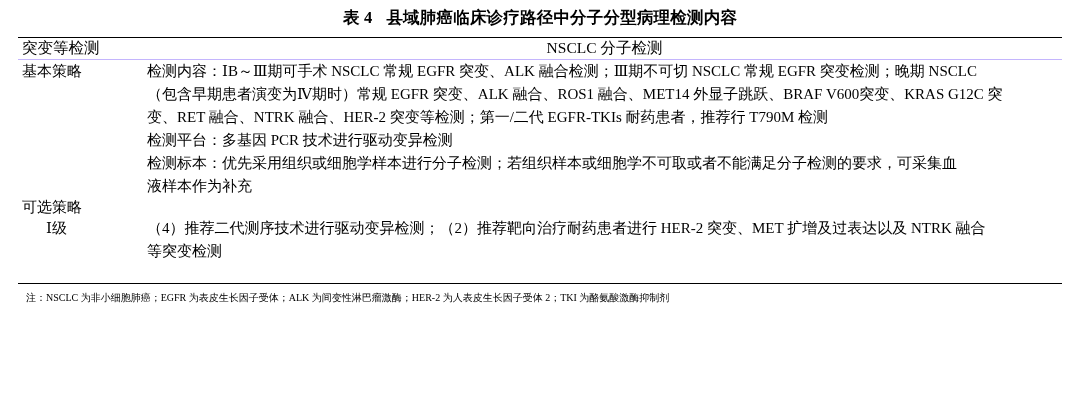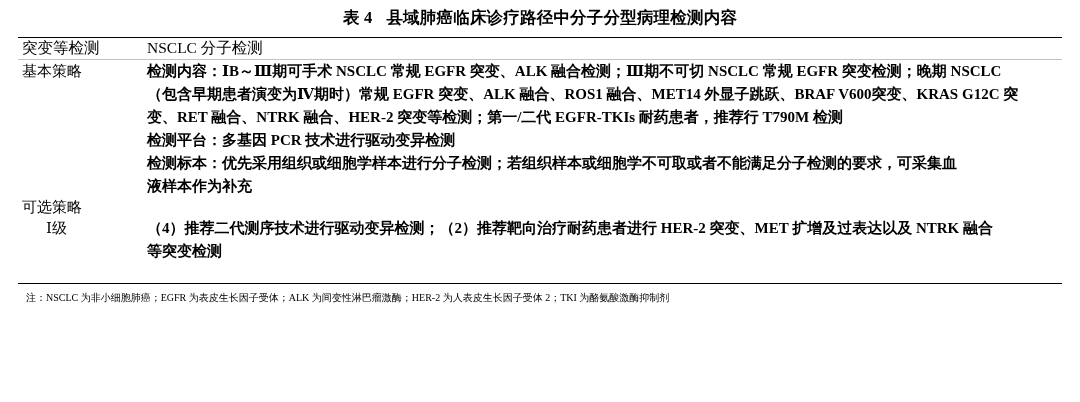--- a/index.html
+++ b/index.html
@@ -55,40 +55,40 @@
   .hdr-row td {
     padding: 5px 0 5px 0;
     font-size: 15.5px;
   }
   .hdr-type {
     width: 125px;
     padding-left: 4px !important;
     white-space: nowrap;
   }
   .hdr-center {
+    text-align: center;
   }
   .body-row td {
     padding-top: 5px;
     padding-bottom: 3px;
     line-height: 1.53;
   }
   .col-label {
     width: 125px;
     padding-left: 4px !important;
     white-space: nowrap;
   }
   .col-label.indent {
     padding-left: 28px !important;
     margin-top: 24px;
   }
   .col-content {
     padding-right: 6px !important;
     text-align: justify;
     text-justify: inter-ideograph;
-    font-weight: bold;
   }
   .content-line {
     display: block;
   }
   .spacer-row td {
     height: 10px;
   }
   .opt-row td {
     padding-top: 7px;
     padding-bottom: 2px;

